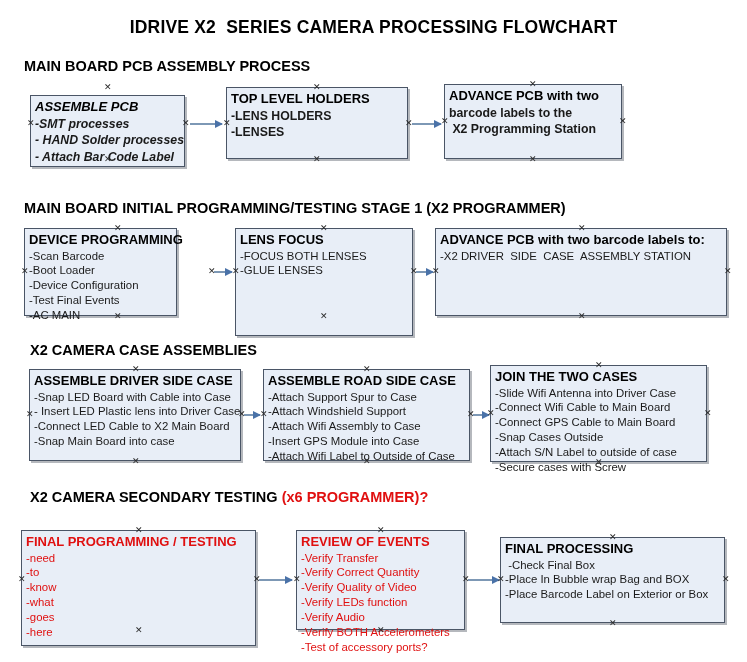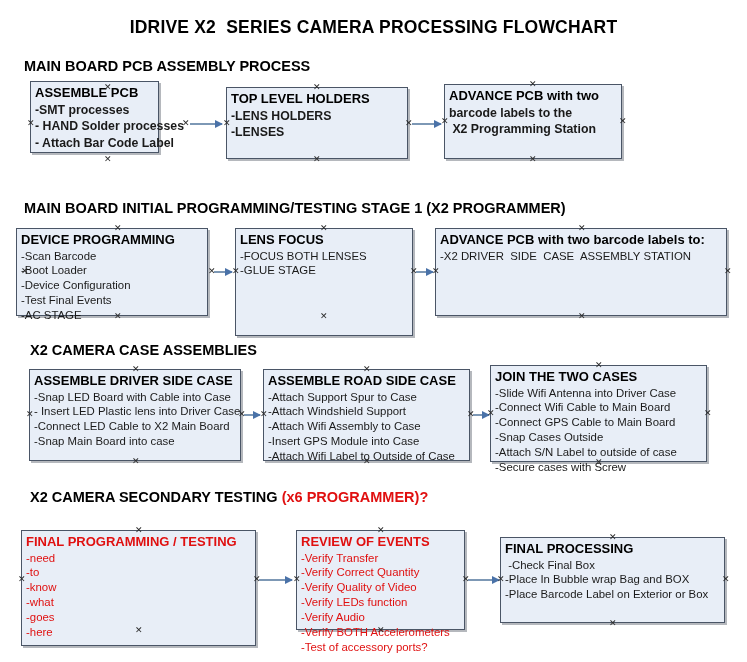--- a/index.html
+++ b/index.html
@@ -111,21 +111,21 @@
 <body>
 
 <div id="canvas">
 
   <div class="title">IDRIVE X2  SERIES CAMERA PROCESSING FLOWCHART</div>
 
   <div class="section-head" style="left:24px; top:58px;">
     <span>MAIN BOARD PCB ASSEMBLY PROCESS</span>
   </div>
 
-  <div class="node bold-body" style="left:30px; top:81px; width:129px; height:72px;">
+  <div class="node bold-body" style="left:30px; top:95px; width:155px; height:72px;font-style:italic;">
     <div class="ntitle">ASSEMBLE PCB</div>
     <div class="nline">-SMT processes</div>
     <div class="nline">- HAND Solder processes</div>
     <div class="nline">- Attach Bar Code Label</div>
   </div>
   <div class="handle" style="left:104px; top:84px;"></div>
   <div class="handle" style="left:104px; top:156px;"></div>
   <div class="handle" style="left:27px; top:120px;"></div>
   <div class="handle" style="left:182px; top:120px;"></div>
 
@@ -150,39 +150,39 @@
   </div>
   <div class="handle" style="left:529px; top:81px;"></div>
   <div class="handle" style="left:529px; top:156px;"></div>
   <div class="handle" style="left:441px; top:118px;"></div>
   <div class="handle" style="left:619px; top:118px;"></div>
 
   <div class="section-head" style="left:24px; top:200px;">
     <span>MAIN BOARD INITIAL PROGRAMMING/TESTING STAGE 1 (X2 PROGRAMMER)</span>
   </div>
 
-  <div class="node" style="left:16px; top:228px; width:192px; height:88px;">
+  <div class="node" style="left:24px; top:228px; width:153px; height:88px;">
     <div class="ntitle">DEVICE PROGRAMMING</div>
     <div class="nline">-Scan Barcode</div>
     <div class="nline">-Boot Loader</div>
     <div class="nline">-Device Configuration</div>
     <div class="nline">-Test Final Events</div>
-    <div class="nline">-AC STAGE</div>
+    <div class="nline">-AC MAIN</div>
   </div>
   <div class="handle" style="left:114px; top:225px;"></div>
   <div class="handle" style="left:114px; top:313px;"></div>
   <div class="handle" style="left:21px; top:268px;"></div>
   <div class="handle" style="left:208px; top:268px;"></div>
 
   <div class="conn" style="left:214px; top:271px; width:18px;"></div>
 
   <div class="node" style="left:235px; top:228px; width:178px; height:108px;">
     <div class="ntitle">LENS FOCUS</div>
     <div class="nline">-FOCUS BOTH LENSES</div>
-    <div class="nline">-GLUE STAGE</div>
+    <div class="nline">-GLUE LENSES</div>
   </div>
   <div class="handle" style="left:320px; top:225px;"></div>
   <div class="handle" style="left:320px; top:313px;"></div>
   <div class="handle" style="left:232px; top:268px;"></div>
   <div class="handle" style="left:410px; top:268px;"></div>
 
   <div class="conn" style="left:416px; top:271px; width:17px;"></div>
 
   <div class="node" style="left:435px; top:228px; width:292px; height:88px;">
     <div class="ntitle">ADVANCE PCB with two barcode labels to:</div>

